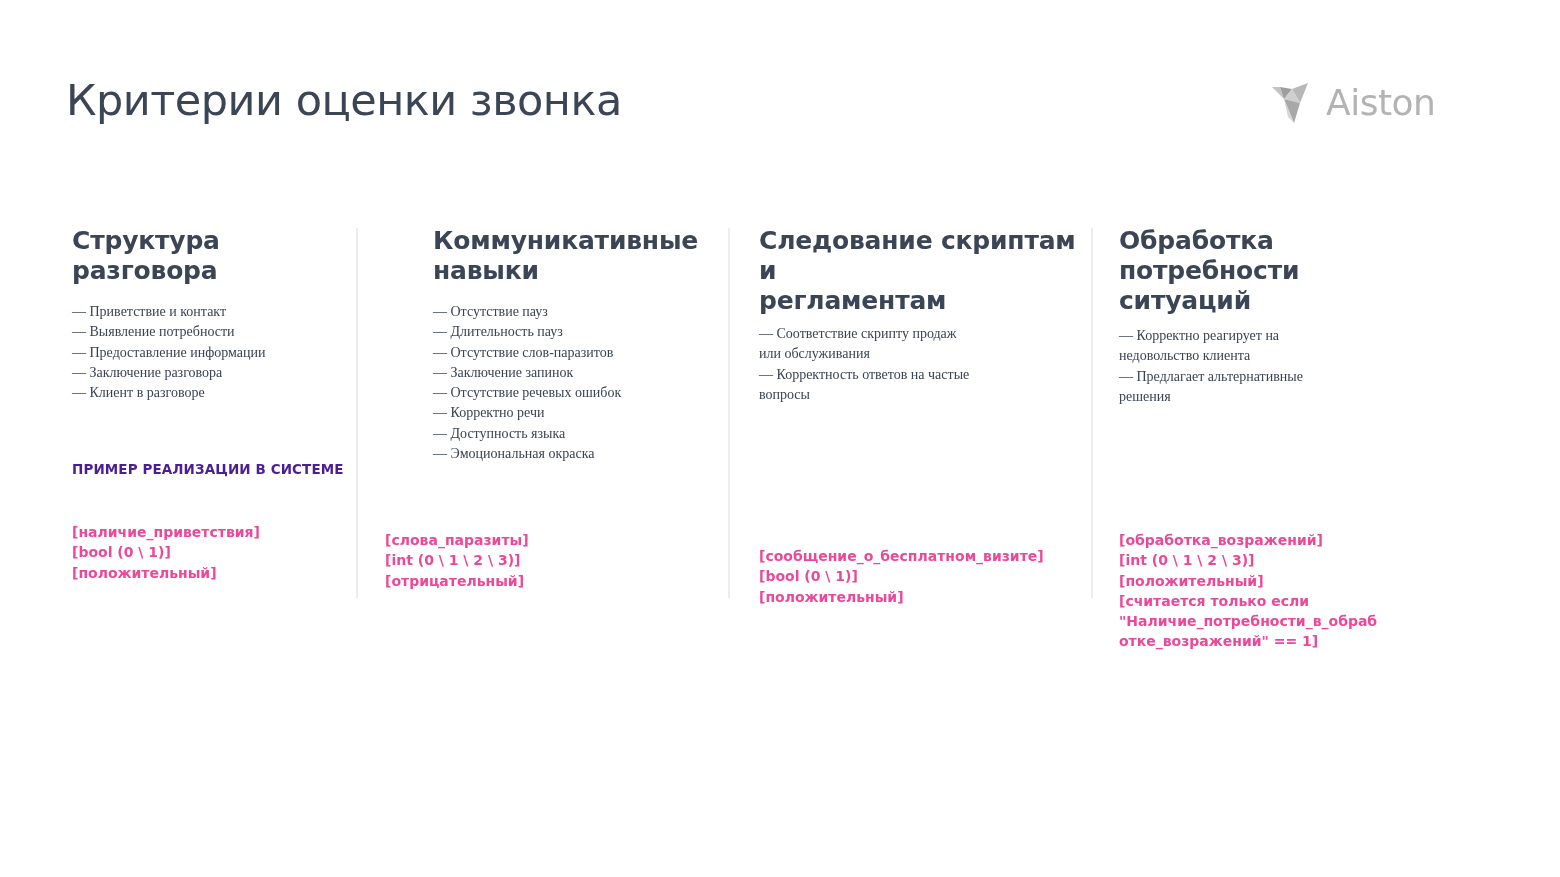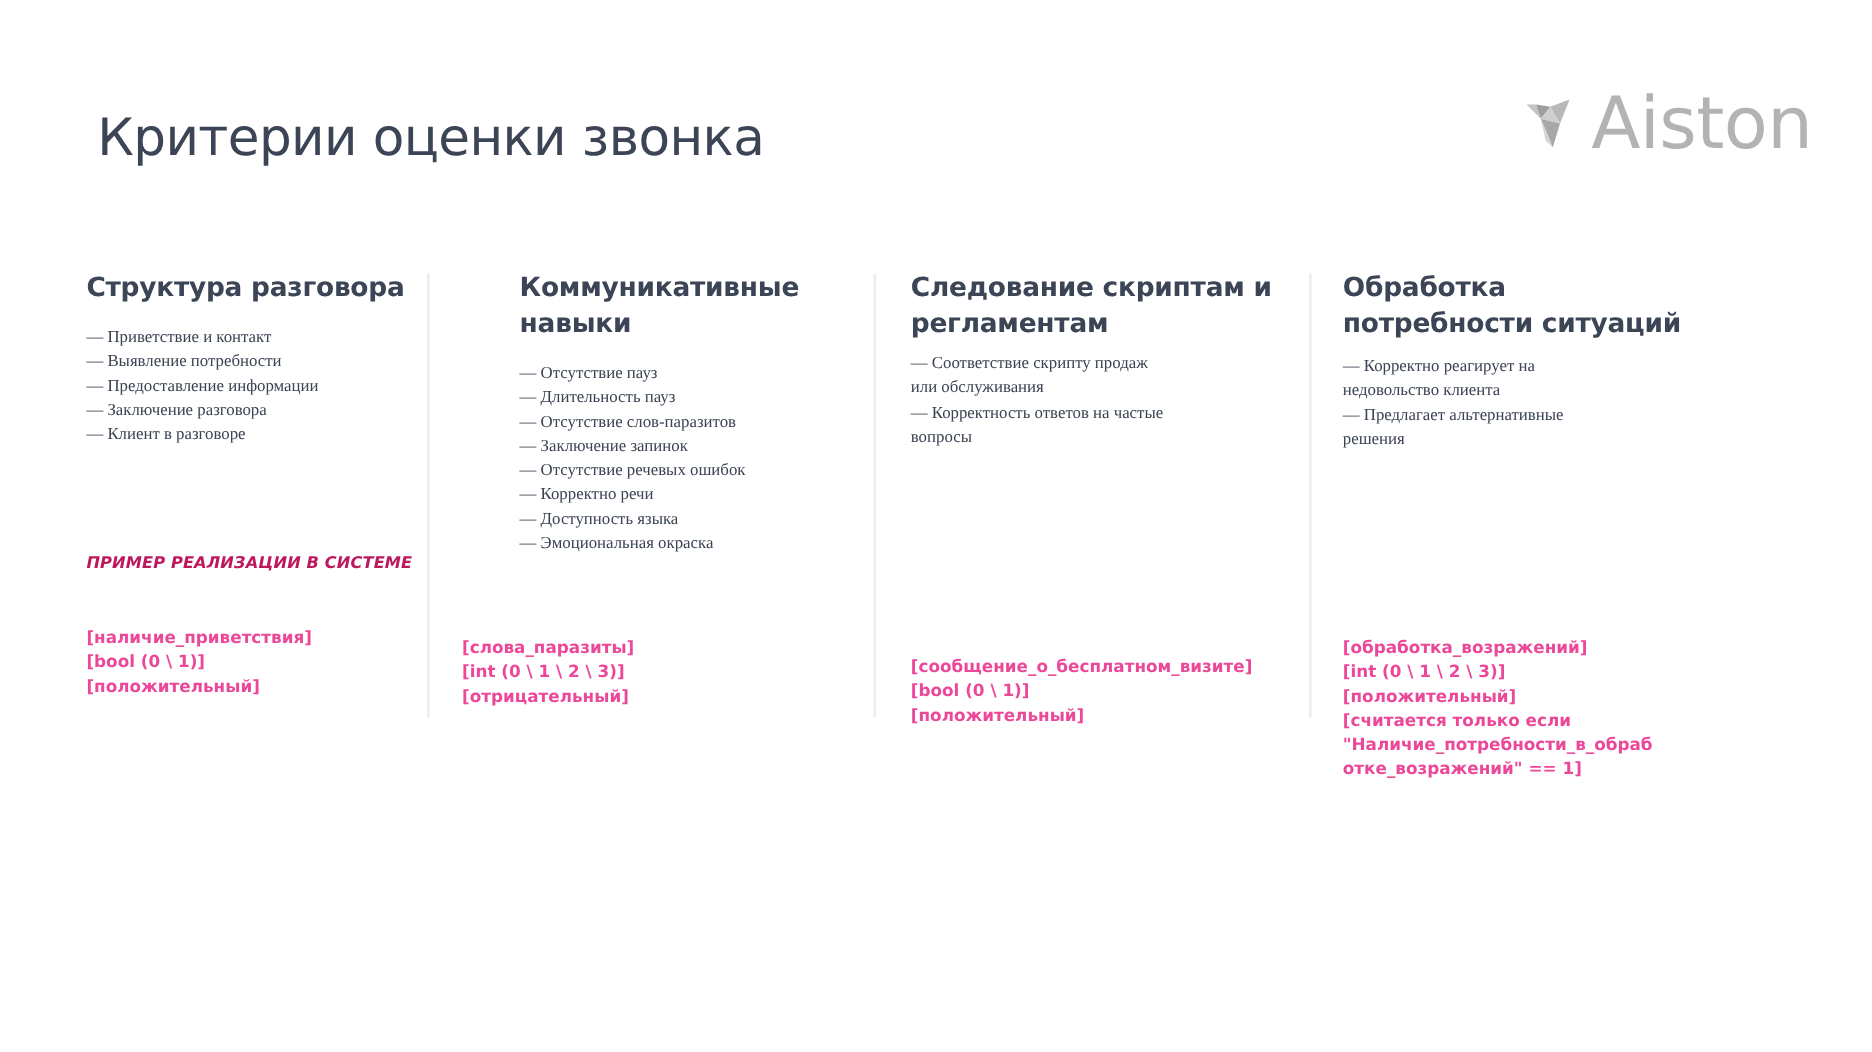--- a/index.html
+++ b/index.html
@@ -16,53 +16,53 @@
       color: #3a4352;
     }
     .slide-title {
       position: absolute;
       left: 66px;
       top: 70px;
       font-size: 43px;
       font-weight: normal;
       letter-spacing: -0.5px;
       color: #3b4556;
-      margin: 15px;
+      margin: 0;
       line-height: 60px;
     }
     .logo {
       position: absolute;
       left: 1270px;
       top: 78px;
       height: 50px;
       display: flex;
       align-items: center;
     }
     .logo svg { display: block; }
     .logo-text {
       font-family: "DejaVu Sans", sans-serif;
-      font-size: 60px;
+      font-size: 36px;
       color: #b3b3b3;
       margin-left: 12px;
       letter-spacing: -0.5px;
       line-height: 50px;
     }
     .divider {
       position: absolute;
       top: 228px;
       width: 2px;
       height: 370px;
       background: #ececec;
     }
     .col {
       position: absolute;
       top: 226px;
     }
     .col-title {
-      font-size: 22px;
+      font-size: 25px;
       font-weight: bold;
       color: #3b4556;
       line-height: 30px;
       margin: 0;
       letter-spacing: -0.2px;
     }
     .col-list {
       list-style: none;
       padding: 0;
       margin: 0;
@@ -71,25 +71,24 @@
       color: #3a4352;
       font-family: Liberation Serif, serif;
     }
     .col-list li { margin: 0; padding: 0; }
     .system-heading {
       position: absolute;
       left: 72px;
       top: 459px;
       font-size: 13.5px;
       font-weight: bold;
-      color: #be185d;
+      color: #4c1d95;
       letter-spacing: 0.1px;
       margin: 0;
       line-height: 20px;
-      font-style: italic;
     }
     .code-block {
       position: absolute;
       font-size: 14px;
       line-height: 20.3px;
       color: #ec4899;
       font-weight: bold;
     }
     .code-block div { white-space: nowrap; }
   </style>

